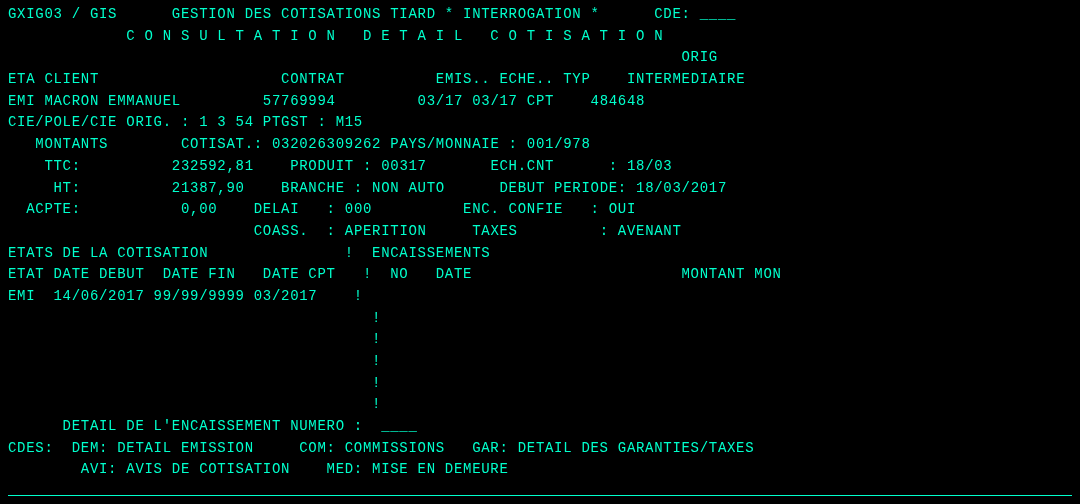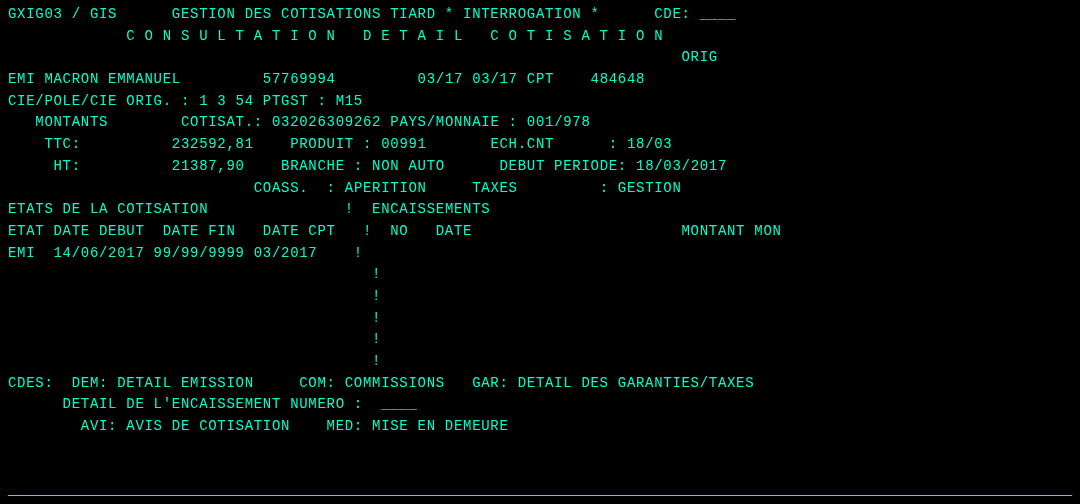--- a/index.html
+++ b/index.html
@@ -50,47 +50,49 @@
   </style>
 </head>
 <body>
 
 <div class="screen">
 
   <span class="line cyan">GXIG03 / GIS      GESTION DES COTISATIONS TIARD * INTERROGATION *      CDE: ____</span>
   <span class="line cyan">             C O N S U L T A T I O N   D E T A I L   C O T I S A T I O N</span>
   <span class="line cyan">                                                                          ORIG</span>
 
+  <span class="line cyan"><span>ETA CLIENT</span>                    <span>CONTRAT</span>          <span>EMIS.</span>. <span>ECHE.</span>. <span>TYP</span>    <span>INTERMEDIAIRE</span></span>
 
   <span class="line cyan"><span>EMI MACRON EMMANUEL</span>         <span>57769994</span>         <span>03/17</span> <span>03/17</span> <span>CPT</span>    <span>484648</span></span>
 
   <span class="line cyan">CIE/POLE/CIE ORIG. : 1 3 54 PTGST : M15</span>
 
   <span class="line cyan">   <span>MONTANTS</span>        <span>COTISAT.:</span> <span>032026309262</span> <span>PAYS/MONNAIE :</span> <span>001/978</span></span>
 
-  <span class="line cyan">    <span>TTC:</span>          <span>232592,81</span>    <span>PRODUIT :</span> <span>00991</span>       <span>ECH.CNT      :</span> <span>18/03</span></span>
+  <span class="line cyan">    <span>TTC:</span>          <span>232592,81</span>    <span>PRODUIT :</span> <span>00317</span>       <span>ECH.CNT      :</span> <span>18/03</span></span>
 
   <span class="line cyan">     <span>HT:</span>          <span>21387,90</span>    <span>BRANCHE :</span> <span>NON AUTO</span>      <span>DEBUT PERIODE:</span> <span>18/03/2017</span></span>
 
 
+  <span class="line cyan">  <span>ACPTE:</span>           <span>0,00</span>    <span>DELAI   :</span> <span>000</span>          <span>ENC. CONFIE   :</span> <span>OUI</span></span>
 
-  <span class="line cyan">                           <span>COASS.  :</span> <span>APERITION</span>     <span>TAXES         :</span> <span>GESTION</span></span>
+  <span class="line cyan">                           <span>COASS.  :</span> <span>APERITION</span>     <span>TAXES         :</span> <span>AVENANT</span></span>
 
   <span class="line cyan"><span>ETATS DE LA COTISATION</span>               <span>!  ENCAISSEMENTS</span></span>
   <span class="line cyan">ETAT DATE DEBUT  DATE FIN   DATE CPT   !  NO   DATE                       MONTANT MON</span>
   <span class="line cyan">EMI  14/06/2017 99/99/9999 03/2017    !</span>
   <span class="line cyan">                                        !</span>
   <span class="line cyan">                                        !</span>
   <span class="line cyan">                                        !</span>
   <span class="line cyan">                                        !</span>
   <span class="line cyan">                                        !</span>
 
+  <span class="line cyan">      DETAIL DE L'ENCAISSEMENT NUMERO :  ____</span>
+
   <span class="line cyan">CDES:  DEM: DETAIL EMISSION     COM: COMMISSIONS   GAR: DETAIL DES GARANTIES/TAXES</span>
-
-  <span class="line cyan">      DETAIL DE L'ENCAISSEMENT NUMERO :  ____</span>
   <span class="line cyan">        AVI: AVIS DE COTISATION    MED: MISE EN DEMEURE</span>
 
   <div class="status-bar">
     
     
     
   </div>
 
 </div>
 

